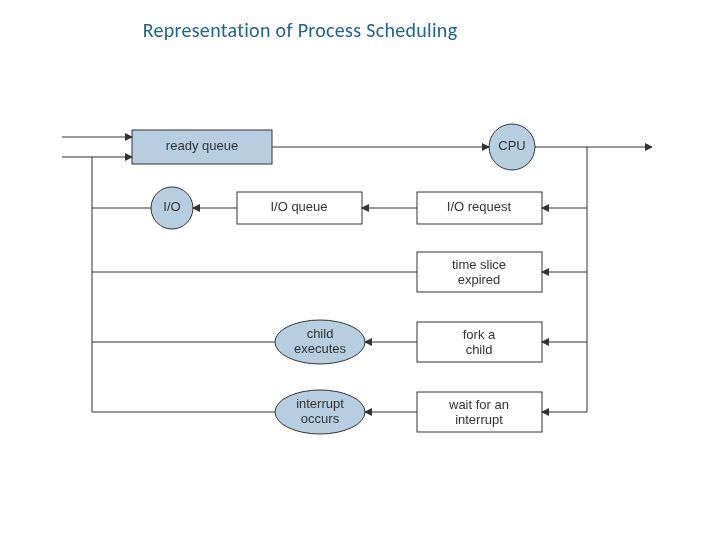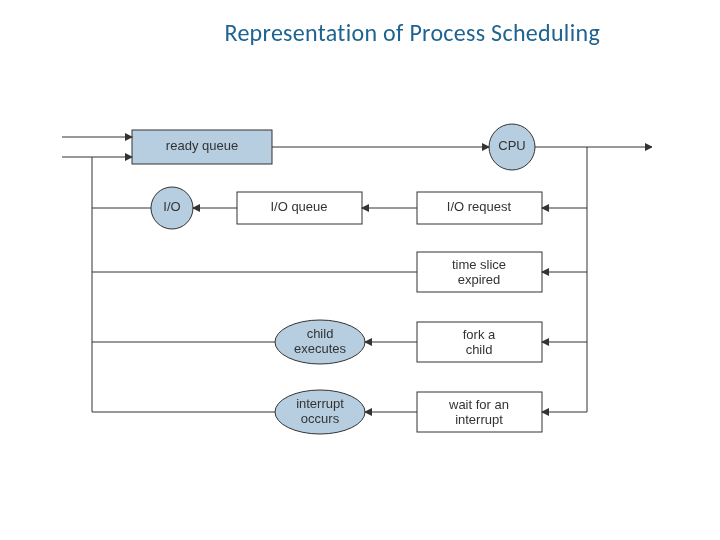--- a/index.html
+++ b/index.html
@@ -10,23 +10,23 @@
     background: #fff;
     font-family: Arial, Helvetica, sans-serif;
     overflow: hidden;
     position: relative;
   }
   .title {
     position: absolute;
     top: 18px;
     left: 0;
     width: 600px;
-    text-align: right;
+    text-align: center;
     font-family: Calibri, Arial, sans-serif;
-    font-size: 24px;
+    font-size: 20px;
     color: #1f6390;
     letter-spacing: 0.3px;
   }
   svg {
     position: absolute;
     left: 62px;
     top: 120px;
   }
   .box {
     fill: #b7cee0;

